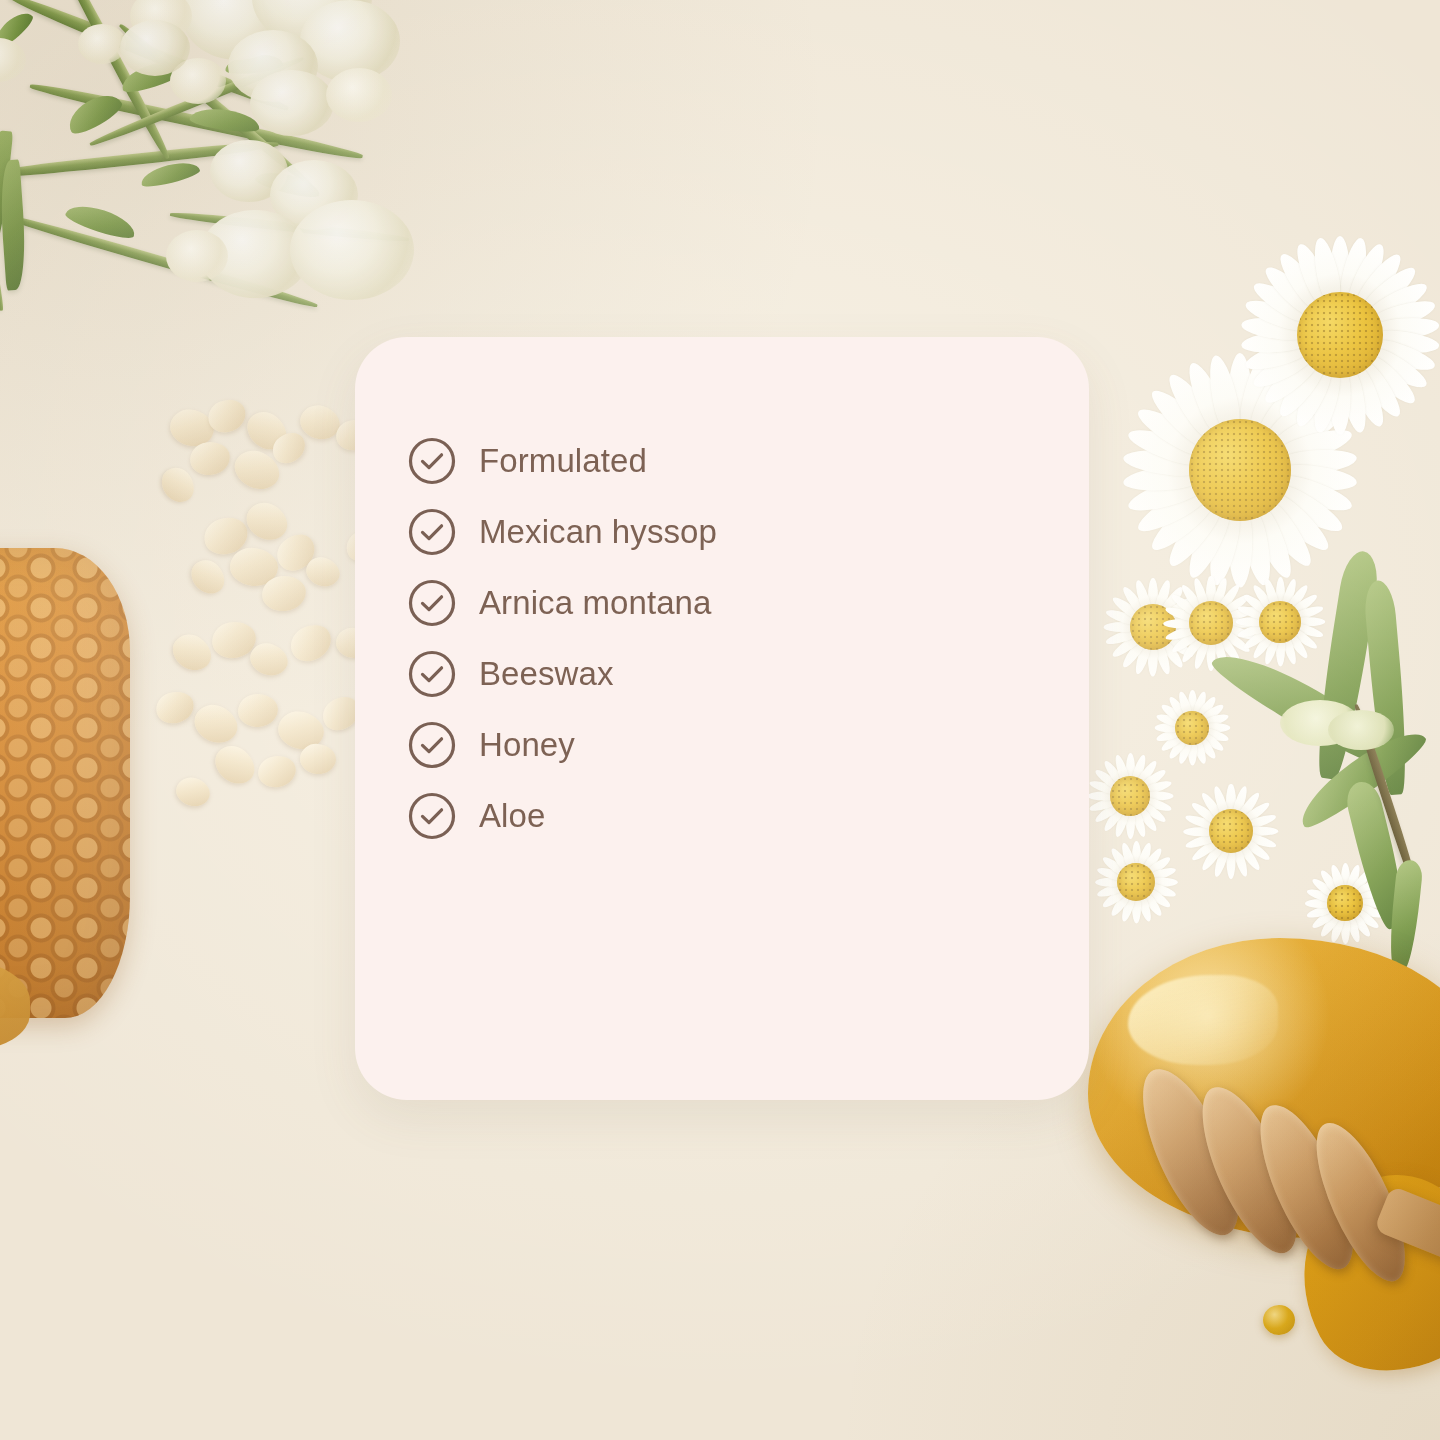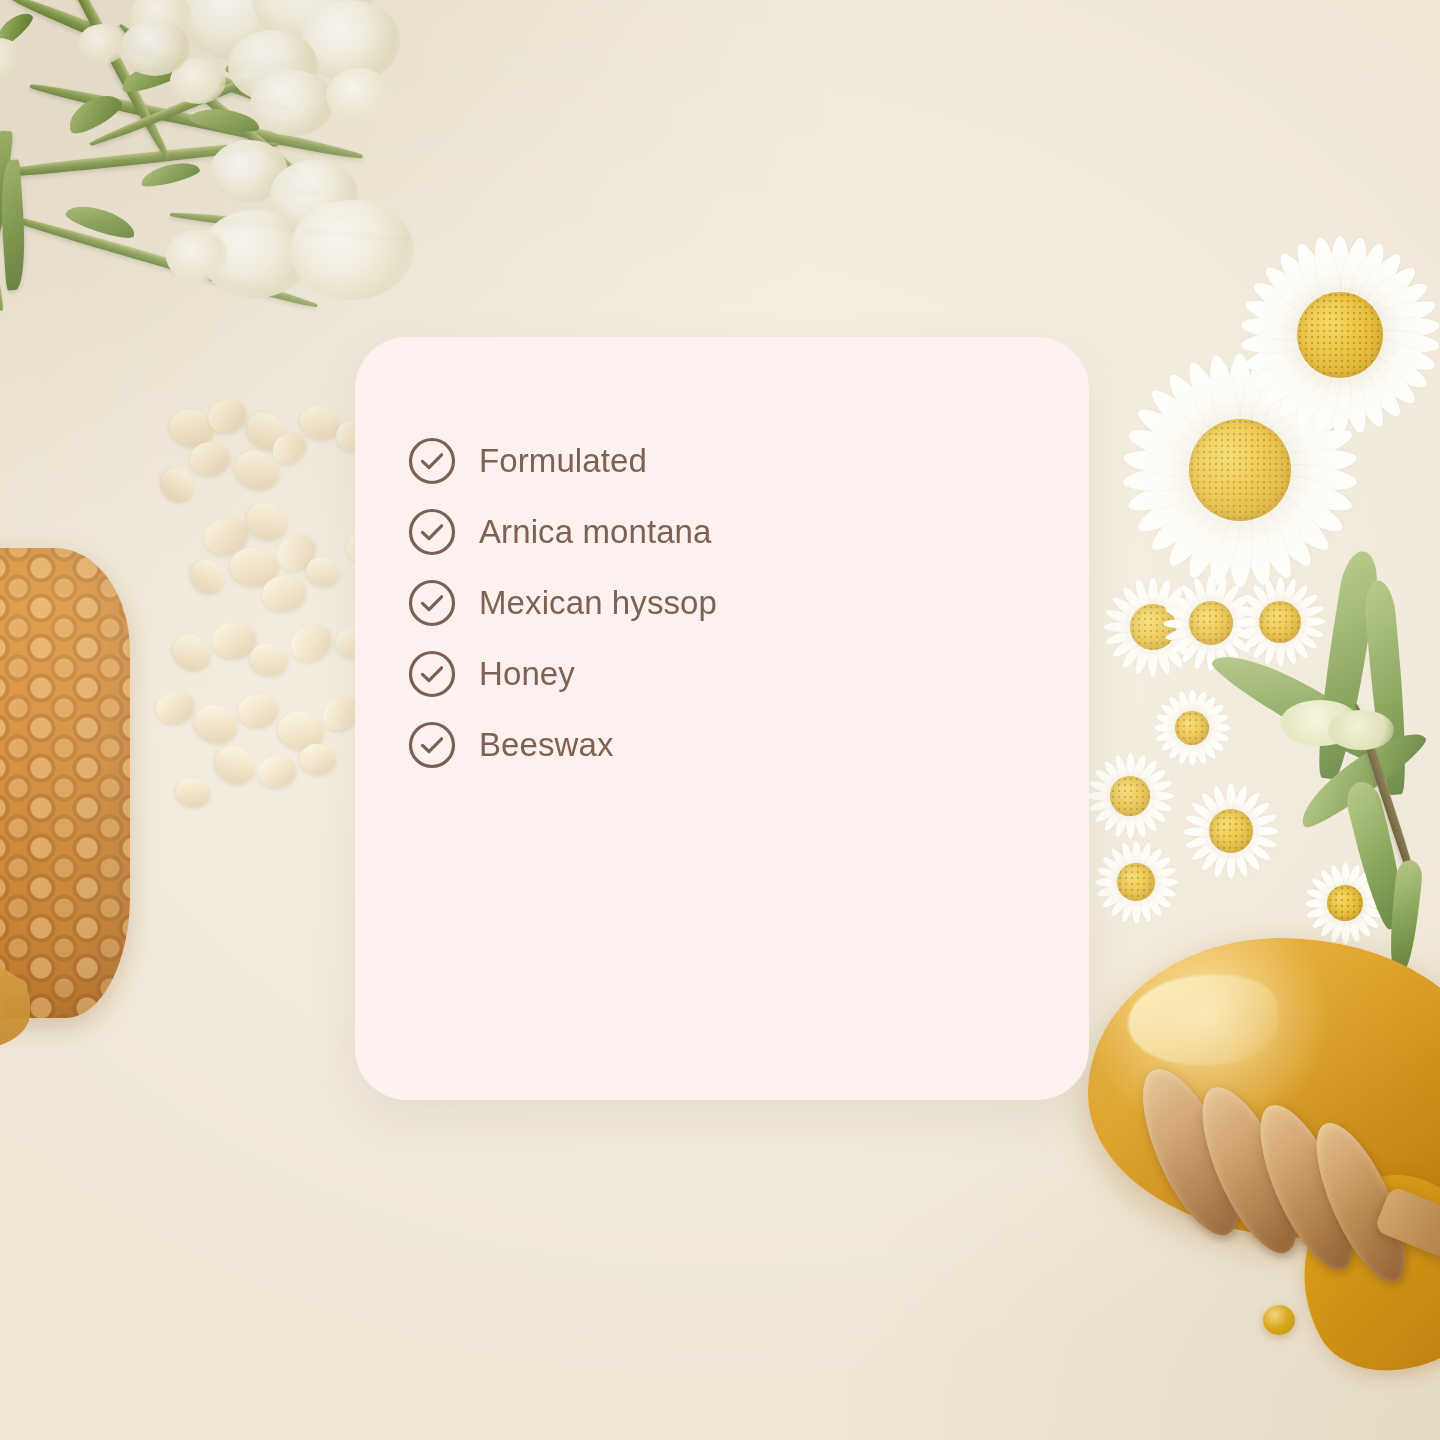--- a/index.html
+++ b/index.html
@@ -579,39 +579,46 @@
             <circle cx="25" cy="25" r="21.5" fill="none" stroke="#7a6054" stroke-width="3.2"></circle>
             <path d="M15.5 25.4 L22 31.6 L34.6 18.8" fill="none" stroke="#7a6054" stroke-width="3.2" stroke-linecap="round" stroke-linejoin="round"></path>
           </svg>
           <span class="ing-label">Formulated</span>
         </li>
         <li class="ing-item">
           <svg class="check-icon" viewBox="0 0 50 50">
             <circle cx="25" cy="25" r="21.5" fill="none" stroke="#7a6054" stroke-width="3.2"></circle>
             <path d="M15.5 25.4 L22 31.6 L34.6 18.8" fill="none" stroke="#7a6054" stroke-width="3.2" stroke-linecap="round" stroke-linejoin="round"></path>
           </svg>
+          <span class="ing-label">Mexican hyssop</span>
+        </li>
+        <li class="ing-item">
+          <svg class="check-icon" viewBox="0 0 50 50">
+            <circle cx="25" cy="25" r="21.5" fill="none" stroke="#7a6054" stroke-width="3.2"></circle>
+            <path d="M15.5 25.4 L22 31.6 L34.6 18.8" fill="none" stroke="#7a6054" stroke-width="3.2" stroke-linecap="round" stroke-linejoin="round"></path>
+          </svg>
           <span class="ing-label">Arnica montana</span>
         </li>
         <li class="ing-item">
           <svg class="check-icon" viewBox="0 0 50 50">
             <circle cx="25" cy="25" r="21.5" fill="none" stroke="#7a6054" stroke-width="3.2"></circle>
             <path d="M15.5 25.4 L22 31.6 L34.6 18.8" fill="none" stroke="#7a6054" stroke-width="3.2" stroke-linecap="round" stroke-linejoin="round"></path>
           </svg>
-          <span class="ing-label">Mexican hyssop</span>
+          <span class="ing-label">Beeswax</span>
         </li>
         <li class="ing-item">
           <svg class="check-icon" viewBox="0 0 50 50">
             <circle cx="25" cy="25" r="21.5" fill="none" stroke="#7a6054" stroke-width="3.2"></circle>
             <path d="M15.5 25.4 L22 31.6 L34.6 18.8" fill="none" stroke="#7a6054" stroke-width="3.2" stroke-linecap="round" stroke-linejoin="round"></path>
           </svg>
           <span class="ing-label">Honey</span>
         </li>
         <li class="ing-item">
           <svg class="check-icon" viewBox="0 0 50 50">
             <circle cx="25" cy="25" r="21.5" fill="none" stroke="#7a6054" stroke-width="3.2"></circle>
             <path d="M15.5 25.4 L22 31.6 L34.6 18.8" fill="none" stroke="#7a6054" stroke-width="3.2" stroke-linecap="round" stroke-linejoin="round"></path>
           </svg>
-          <span class="ing-label">Beeswax</span>
+          <span class="ing-label">Aloe</span>
         </li>
       </ul>
   </div>
 
 </div>
 
 </body></html>

